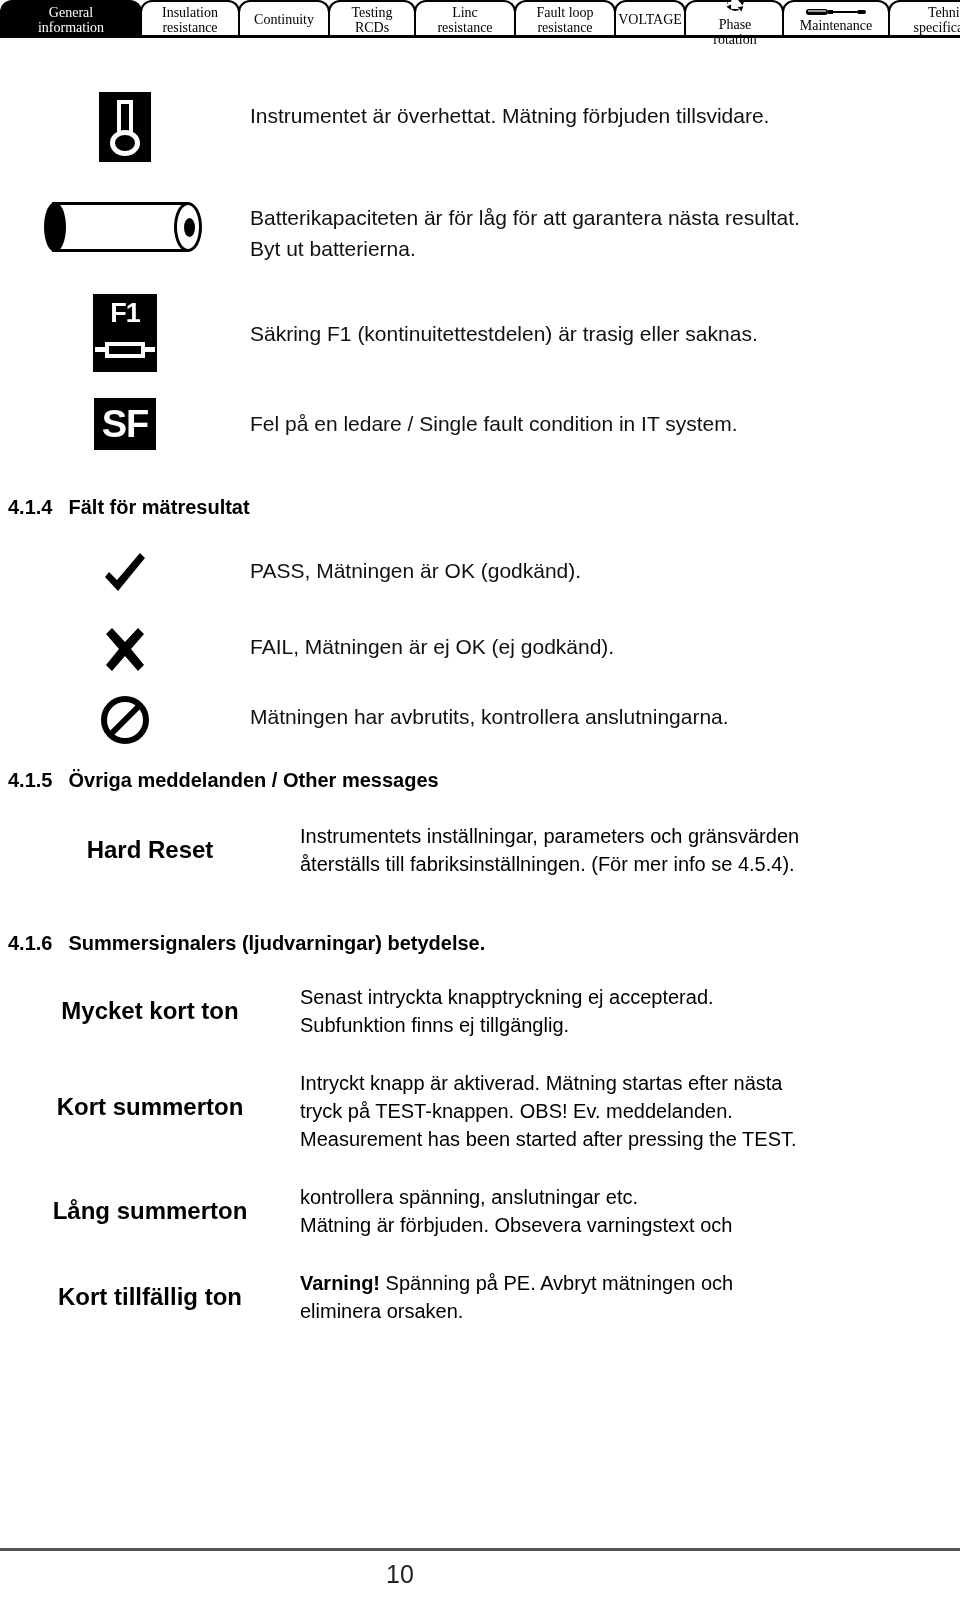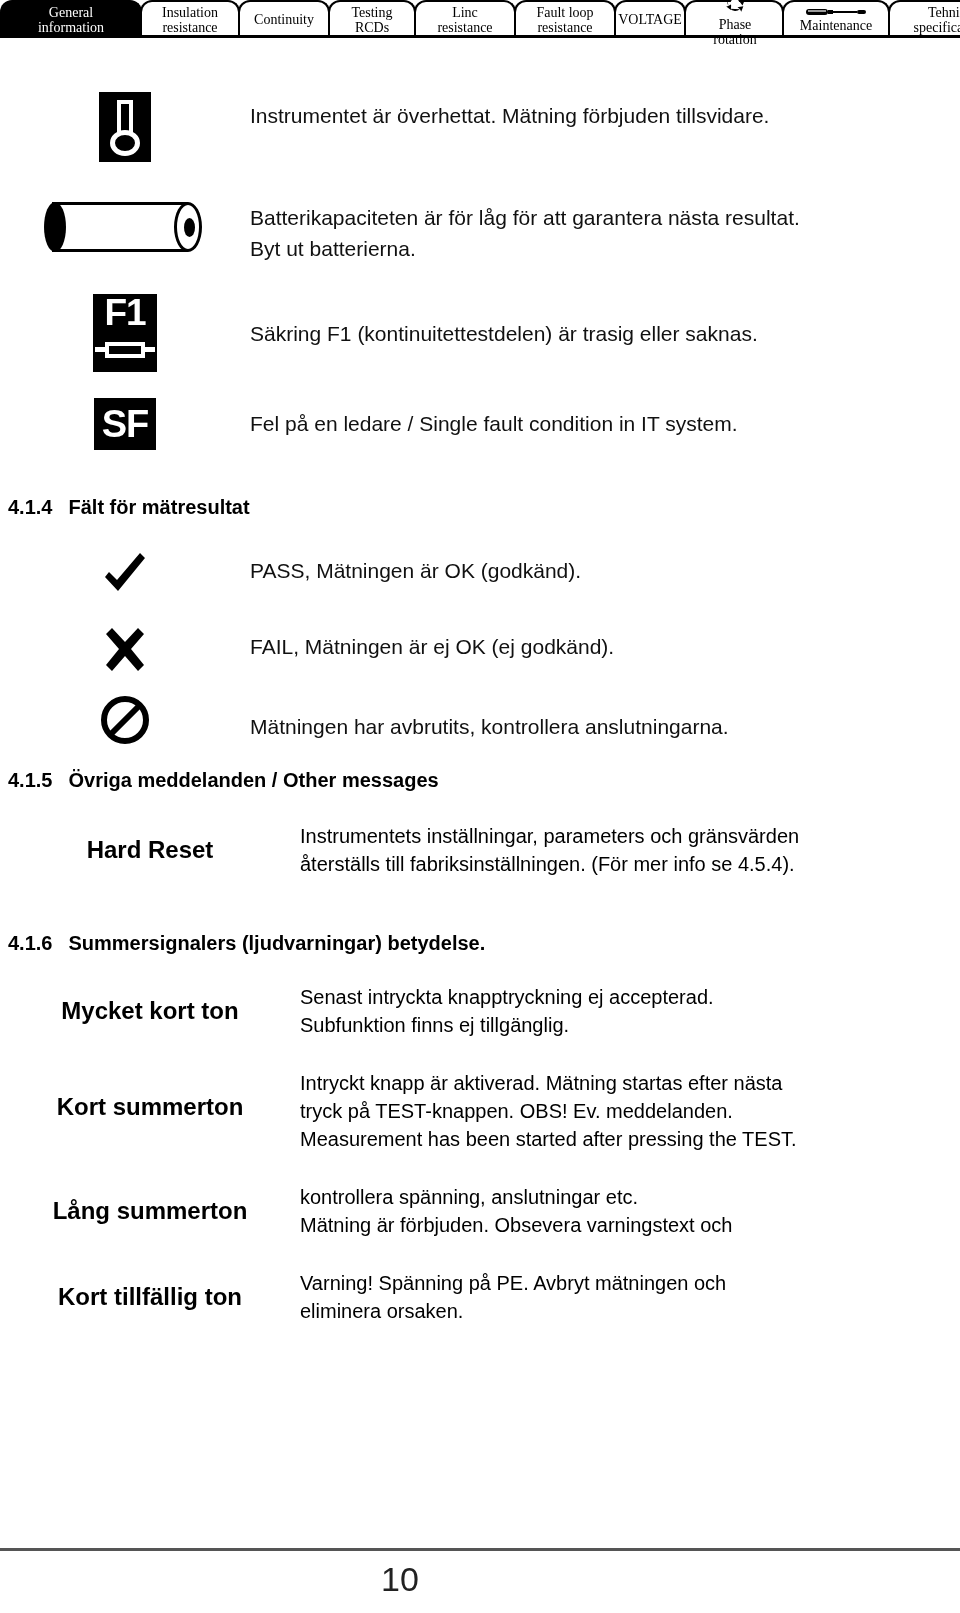--- a/index.html
+++ b/index.html
@@ -172,21 +172,21 @@
     background: #000;
     position: relative;
     color: #fff;
   }
   .fuse-ico .lbl {
     position: absolute;
     top: 2px; left: 0; right: 0;
     text-align: center;
     font-family: "Liberation Sans", sans-serif;
     font-weight: bold;
-    font-size: 37px;
+    font-size: 27px;
     line-height: 34px;
     letter-spacing: -1px;
   }
   .fuse-ico .fbody {
     position: absolute;
     left: 12px; top: 48px;
     width: 40px; height: 16px;
     border: 4px solid #fff;
     box-sizing: border-box;
   }
@@ -236,36 +236,36 @@
     flex: 0 0 300px;
     text-align: center;
     font-size: 24px;
     font-weight: bold;
     line-height: 27px;
   }
   .desc {
     font-size: 20px;
     line-height: 28px;
   }
-  .desc b { font-weight: normal; }
+  .desc b { font-weight: bold; }
 
   
   .footer-rule {
     position: absolute;
     left: 0; top: 1548px;
     width: 960px;
     height: 0;
     border-top: 3px solid #555;
   }
   .pageno {
     position: absolute;
     left: 0; top: 1560px;
     width: 800px;
     text-align: center;
-    font-size: 34px;
+    font-size: 25px;
     color: #222;
   }
 </style>
 </head>
 <body>
 
 <div class="tabbar">
 
   <div class="tab active" style="width:142px">
     <span class="tl">General</span>
@@ -399,21 +399,21 @@
     <div class="body-text" style="margin-top:4px">FAIL, Mätningen är ej OK (ej godkänd).</div>
   </div>
 
   <div class="row" style="margin-top:22px">
     <div class="iconcell">
       <svg class="ban-ico" viewBox="0 0 50 50">
         <circle cx="25" cy="25" r="21" fill="none" stroke="#000" stroke-width="6"></circle>
         <line x1="11" y1="39" x2="39" y2="11" stroke="#000" stroke-width="6"></line>
       </svg>
     </div>
-    <div class="body-text" style="margin-top:16px">Mätningen har avbrutits, kontrollera anslutningarna.</div>
+    <div class="body-text" style="margin-top:6px">Mätningen har avbrutits, kontrollera anslutningarna.</div>
   </div>
 
   <div class="heading" style="margin-top:24px; margin-left:8px">
     <span class="num">4.1.5</span>
     <span>Övriga meddelanden / Other messages</span>
   </div>
 
   <div class="termrow" style="margin-top:30px">
     <div class="term" style="margin-top:14px">Hard Reset</div>
     <div class="desc">

